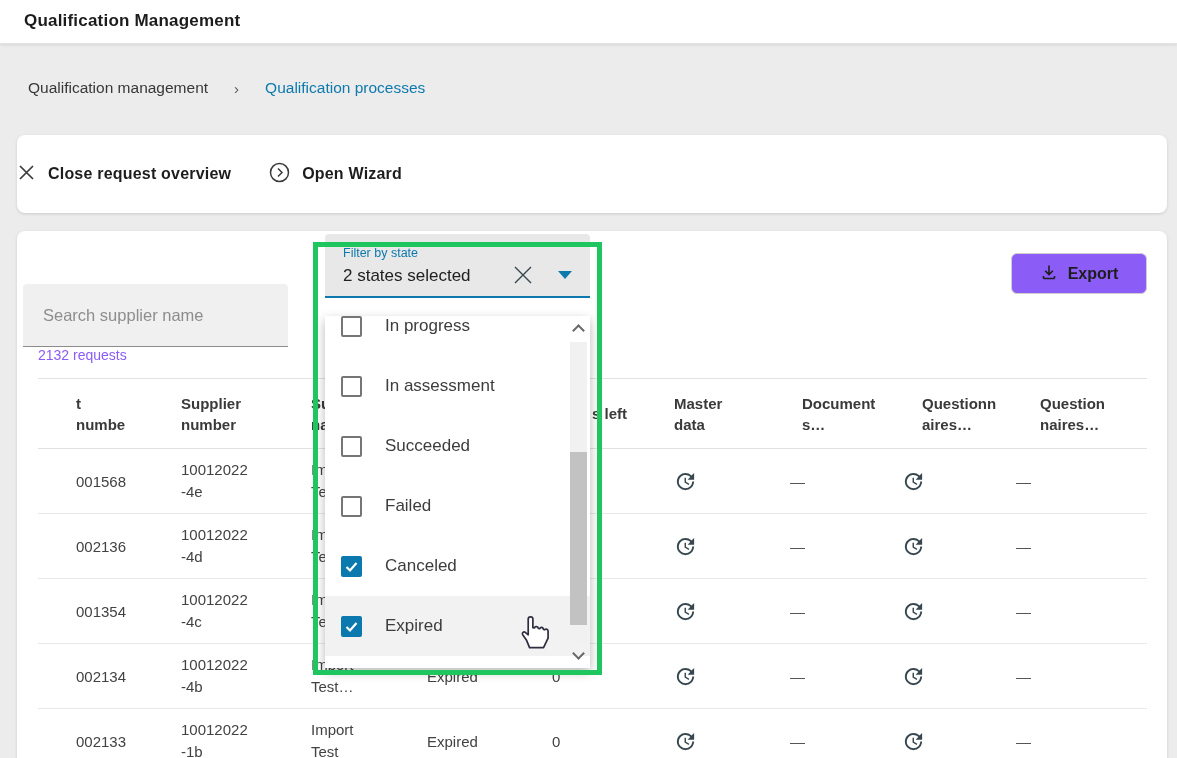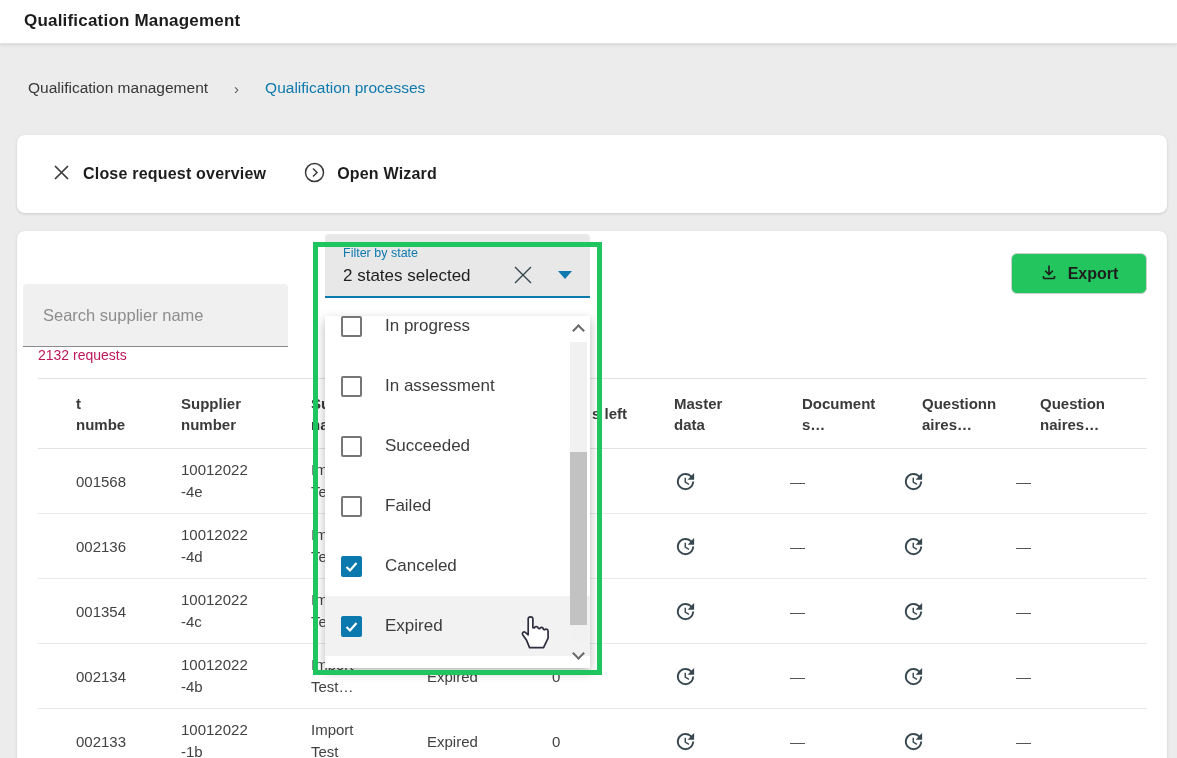--- a/index.html
+++ b/index.html
@@ -30,42 +30,42 @@
   .breadcrumb .sep { color:#5a5a5a; margin:0 26px; font-size:15px; }
   .breadcrumb .current { color:#0d79ad; cursor:pointer;text-align:center; }
   
   .card {
     position:absolute; left:17px; width:1150px; background:#fff;
     border-radius:8px; box-shadow:0 1px 3px rgba(0,0,0,.14);
   }
   .card-actions { top:135px; height:78px; z-index:2; }
   .card-main   { top:231px; height:540px; z-index:1; }
   
-  .action-row { display:flex; align-items:center; height:100%; padding-left:35px; }
+  .action-row { display:flex; align-items:center; height:100%; }
   .action-btn { display:flex; align-items:center; cursor:pointer; }
   .action-btn + .action-btn { margin-left:38px; }
   .action-btn .lbl { font-size:16px; font-weight:bold; color:#1d1d1d; margin-left:12px; letter-spacing:.2px; }
   .action-btn svg { flex:0 0 auto; }
   
   .search-field {
     position:absolute; left:6px; top:24px; width:265px; height:63px;
     background:#f0f0f0; border-bottom:1px solid #8b8b8b;
     border-radius:4px 4px 0 0; cursor:text;margin-top:29px;
   }
   .search-field .ph {
     position:absolute; left:20px; top:22px; font-size:16.5px; color:#8d8d8d;
   }
   .export-btn {
     position:absolute; right:20px; top:22px; width:136px; height:41px;
-    background:#22c55e; border:1px solid #cfcfcf; border-radius:6px;
+    background:#8b5cf6; border:1px solid #cfcfcf; border-radius:6px;
     display:flex; align-items:center; justify-content:center; gap:10px;
     cursor:pointer;
   }
   .export-btn .lbl { font-size:16px; font-weight:bold; color:#1d1d1d; }
-  .request-count { position:absolute; left:21px; top:116px; font-size:14px; color:#be185d; }
+  .request-count { position:absolute; left:21px; top:116px; font-size:14px; color:#8b5cf6; }
   
   .grid { position:absolute; left:21px; top:147px; width:1109px; border-collapse:collapse; table-layout:fixed; }
   .grid th, .grid td { text-align:left; vertical-align:middle; font-size:15px; }
   .grid thead tr { height:70px; }
   .grid th { border-top:1px solid #e2e2e2; border-bottom:1px solid #e2e2e2; font-weight:bold; color:#3a3a3a; }
   .grid tbody tr { height:65px; }
   .grid td { border-bottom:1px solid #e8e8e8; color:#424242; }
   .th-line { line-height:21px; min-height:21px; }
   .cell-line { line-height:22px; }
   .c1 { padding-left:38px; } .c2 { padding-left:1px; } .c3 { padding-left:8px; }

